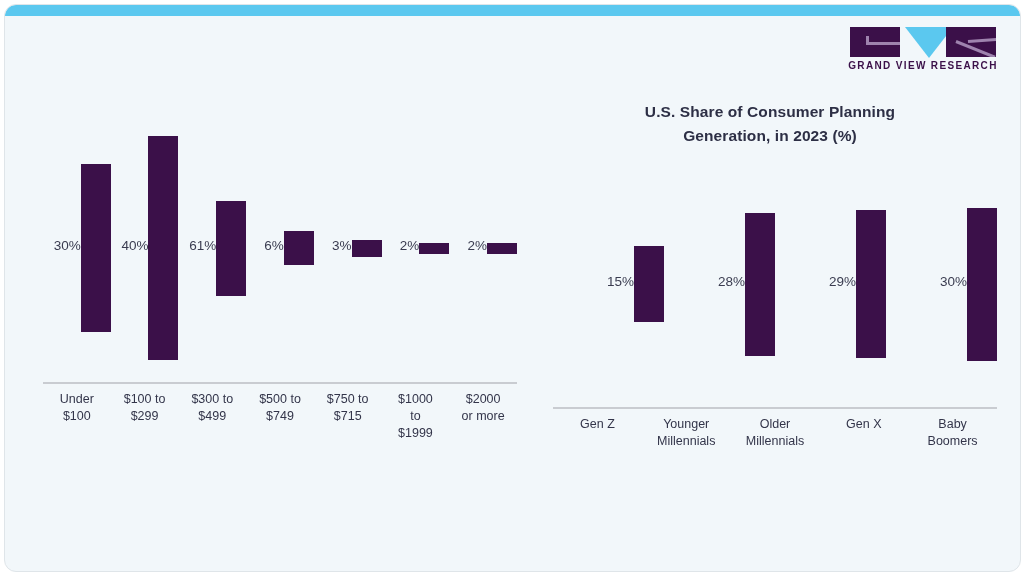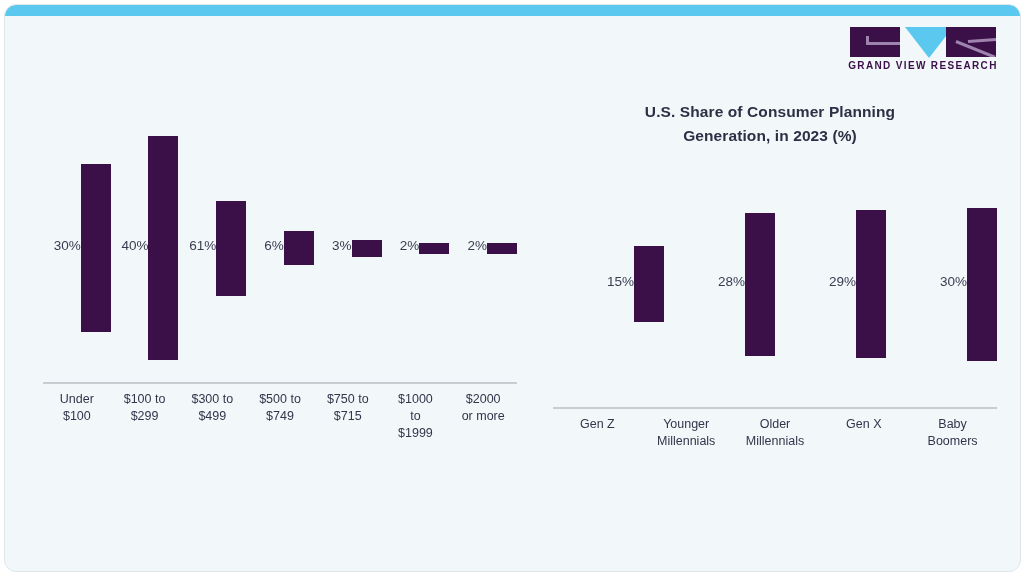--- a/index.html
+++ b/index.html
@@ -184,21 +184,21 @@
     width: 30px;
     background: #3b1049;
   }
 
   .xlabels {
     position: absolute;
     left: 18px;
     right: 8px;
     top: 100%;
     display: flex;
-    justify-content: flex-start;
+    justify-content: flex-end;
     padding-top: 7px;
   }
   .xlabel {
     flex: 1 1 0;
     text-align: center;
     font-size: 12.5px;
     color: #33354a;
     line-height: 1.35;
     padding: 0 2px;
     white-space: pre-line;

